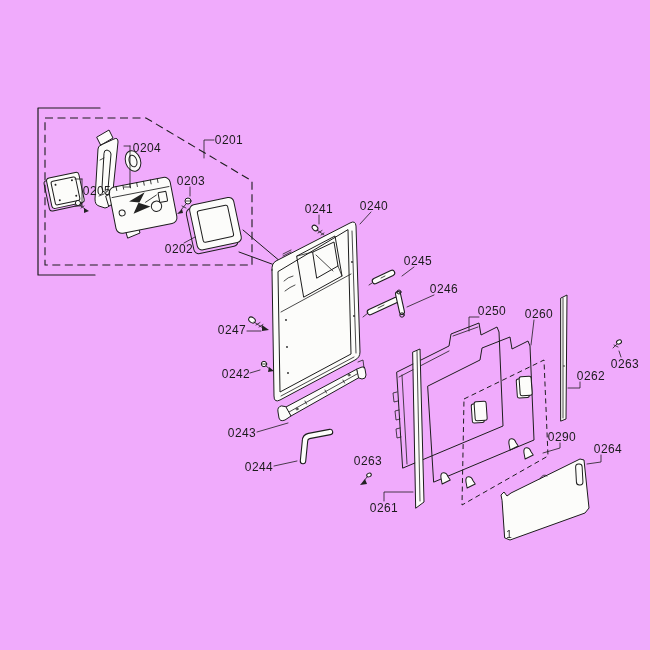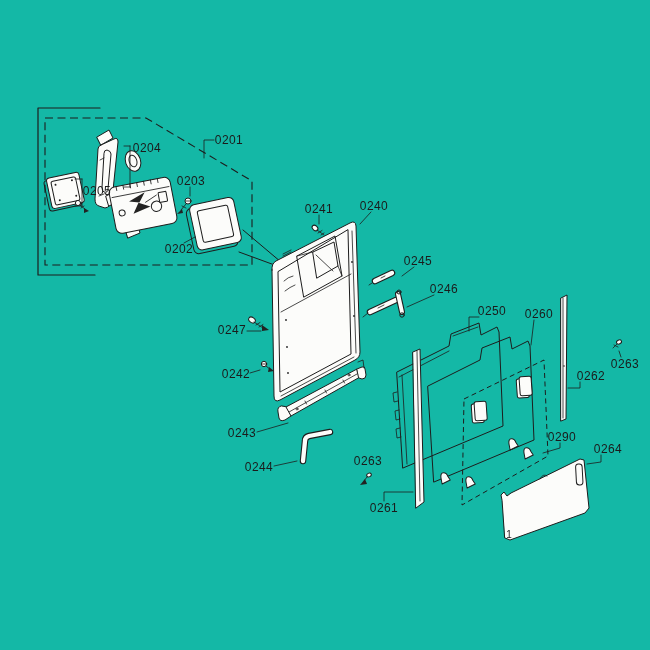--- a/index.html
+++ b/index.html
@@ -1,16 +1,16 @@
 <!DOCTYPE html>
 <html><head>
 <meta charset="utf-8">
 <style>
   html,body{margin:0;padding:0;background:#ffffff;}
-  .canvas{position:relative;width:650px;height:650px;background:#14b8a6;overflow:hidden;
+  .canvas{position:relative;width:650px;height:650px;background:#f0abfc;overflow:hidden;
           font-family:"Liberation Sans", sans-serif;}
   svg{display:block}
   .lbl{font:12px "Liberation Sans", sans-serif; fill:#1b1b1b; letter-spacing:.4px;}
   .mk {font:10px "Liberation Sans", sans-serif; fill:#1b1b1b;}
   .ln   {stroke:#1d1d1d;stroke-width:1;fill:none;stroke-linecap:round;stroke-linejoin:round;}
   .lnf  {stroke:#1d1d1d;stroke-width:1;fill:#fcfcfa;stroke-linecap:round;stroke-linejoin:round;}
   .thin {stroke:#1d1d1d;stroke-width:.8;fill:none;stroke-linecap:round;}
   .dash {stroke:#1d1d1d;stroke-width:1.1;fill:none;stroke-dasharray:8 4.5;}
   .dash2{stroke:#1d1d1d;stroke-width:1;fill:none;stroke-dasharray:5 3.5;}
   .dark {fill:#222;stroke:none;}

